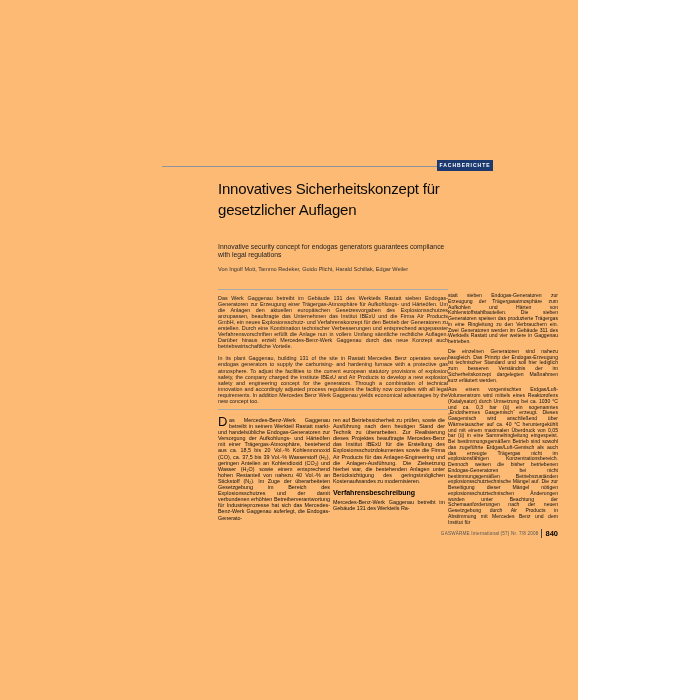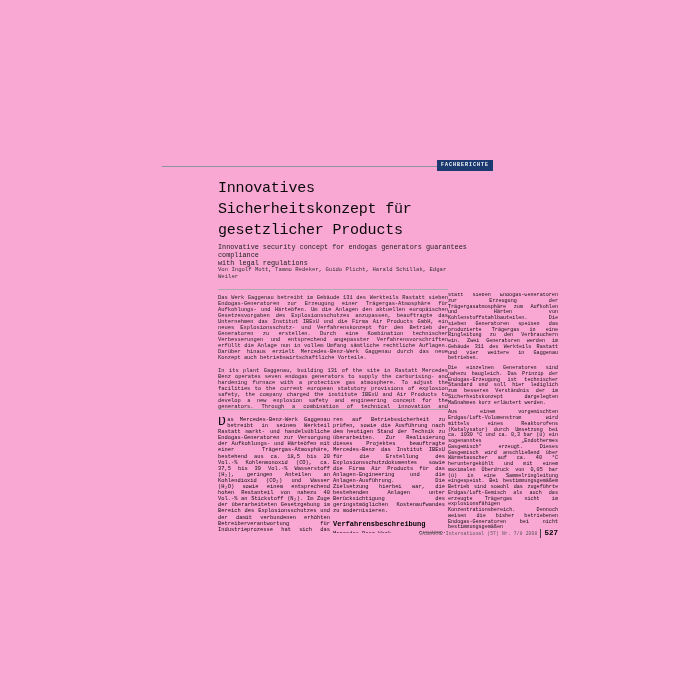--- a/index.html
+++ b/index.html
@@ -1,18 +1,18 @@
 <!DOCTYPE html>
 <html><head>
 <meta charset="utf-8">
 <style>
   html,body{margin:0;padding:0;background:#ffffff;}
   .canvas{
-    position:relative;width:700px;height:700px;background:#f9a8d4;
-    font-family:Liberation Mono, monospace;color:#111;overflow:hidden;
+    position:relative;width:578px;height:700px;background:#fdba74;
+    font-family:Liberation Sans, sans-serif;color:#111;overflow:hidden;
   }
   .toprule{position:absolute;left:162px;top:166px;width:330px;height:1px;background:#8d949e;}
   .badge{
     position:absolute;left:437px;top:160px;width:56px;height:11px;
     background:#1c3a70;color:#fff;font-size:5px;font-weight:bold;
     letter-spacing:1px;text-transform:uppercase;text-align:center;line-height:11px;
   }
   .title{position:absolute;left:218px;top:178px;width:250px;font-size:15px;
     line-height:21px;font-weight:400;letter-spacing:-0.2px;color:#0a0a0a;}
   .subtitle{position:absolute;left:218px;top:243px;width:250px;font-size:6.8px;
@@ -45,21 +45,21 @@
 <body>
 
 <div class="canvas">
 
   <div class="toprule"></div>
 
   <div class="badge">FACHBERICHTE</div>
 
   <div class="title">
     <div>Innovatives Sicherheitskonzept für</div>
-    <div>gesetzlicher Products</div>
+    <div>gesetzlicher Auflagen</div>
   </div>
 
   <div class="subtitle">
     <div>Innovative security concept for endogas generators guarantees compliance</div>
     <div>with legal regulations</div>
   </div>
 
   <div class="authors">Von Ingolf Mott, Tammo Redeker, Guido Plicht, Harald Schillak, Edgar Weiler</div>
 
   <div class="abstract-box">
@@ -79,16 +79,16 @@
 
   <div class="col col3">
     <p>statt sieben Endogas-Generatoren zur Erzeugung der Trägergasatmosphäre zum Aufkohlen und Härten von Kohlenstoffstahlbauteilen. Die sieben Generatoren speisen das produzierte Trägergas in eine Ringleitung zu den Verbrauchern ein. Zwei Generatoren werden im Gebäude 311 des Werkteils Rastatt und vier weitere in Gaggenau betrieben.</p>
     <p>Die einzelnen Generatoren sind nahezu baugleich. Das Prinzip der Endogas-Erzeugung ist technischer Standard und soll hier lediglich zum besseren Verständnis der im Sicherheitskonzept dargelegten Maßnahmen kurz erläutert werden.</p>
     <p>Aus einem vorgemischten Erdgas/Luft-Volumenstrom wird mittels eines Reaktorofens (Katalysator) durch Umsetzung bei ca. 1030 °C und ca. 0,3 bar (ü) ein sogenanntes „Endothermes Gasgemisch“ erzeugt. Dieses Gasgemisch wird anschließend über Wärmetauscher auf ca. 40 °C heruntergekühlt und mit einem maximalen Überdruck von 0,05 bar (ü) in eine Sammelringleitung eingespeist. Bei bestimmungsgemäßem Betrieb sind sowohl das zugeführte Erdgas/Luft-Gemisch als auch das erzeugte Trägergas nicht im explosionsfähigen Konzentrationsbereich. Dennoch weisen die bisher betriebenen Endogas-Generatoren bei nicht bestimmungsgemäßen Betriebszuständen explosionsschutztechnische Mängel auf. Die zur Beseitigung dieser Mängel nötigen explosionsschutztechnischen Änderungen wurden unter Beachtung der Schemaanforderungen nach der neuen Gesetzgebung durch Air Products in Abstimmung mit Mercedes Benz und dem Institut für</p>
   </div>
 
   <div class="footer">
     <span class="journal">GASWÄRME International (57) Nr. 7/8 2008</span>
     <span class="sep"></span>
-    <span class="pagenum">527</span>
+    <span class="pagenum">840</span>
   </div>
 
 </div>
 
 </body></html>

